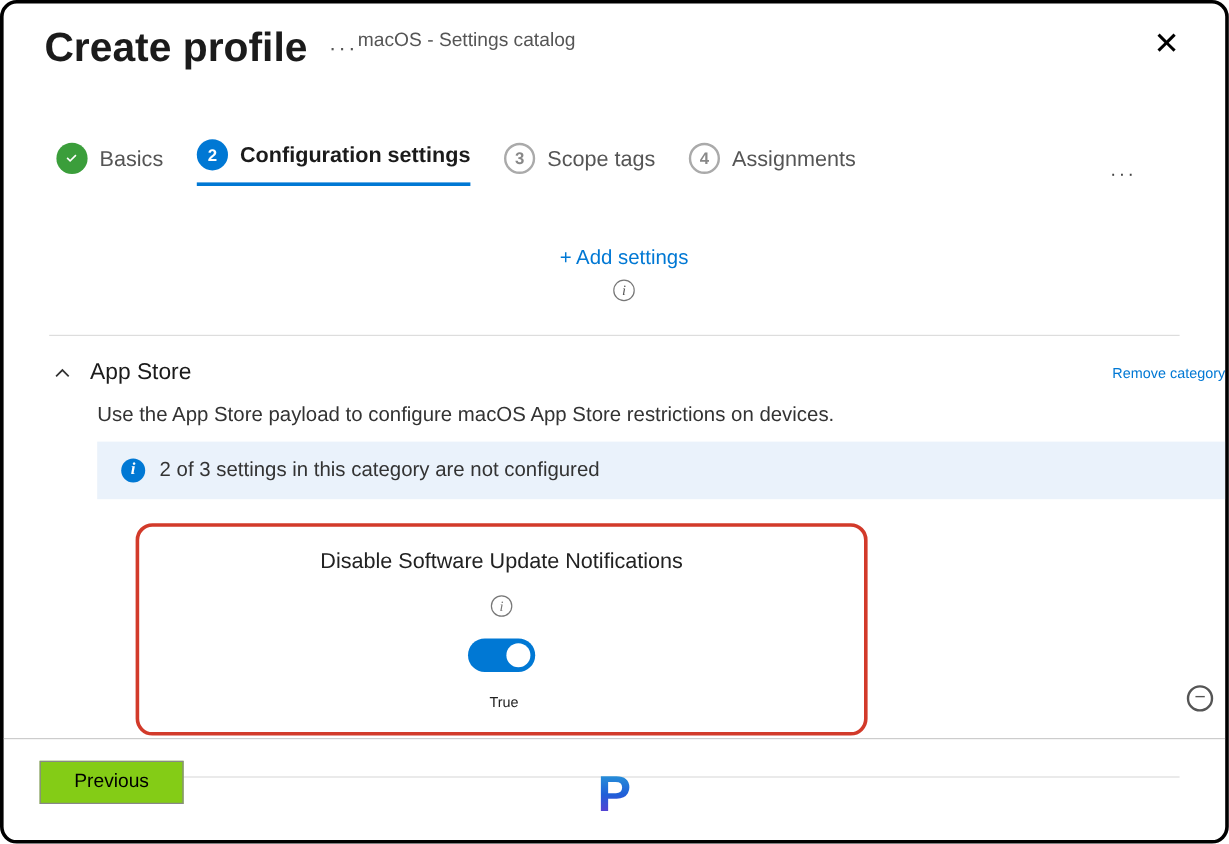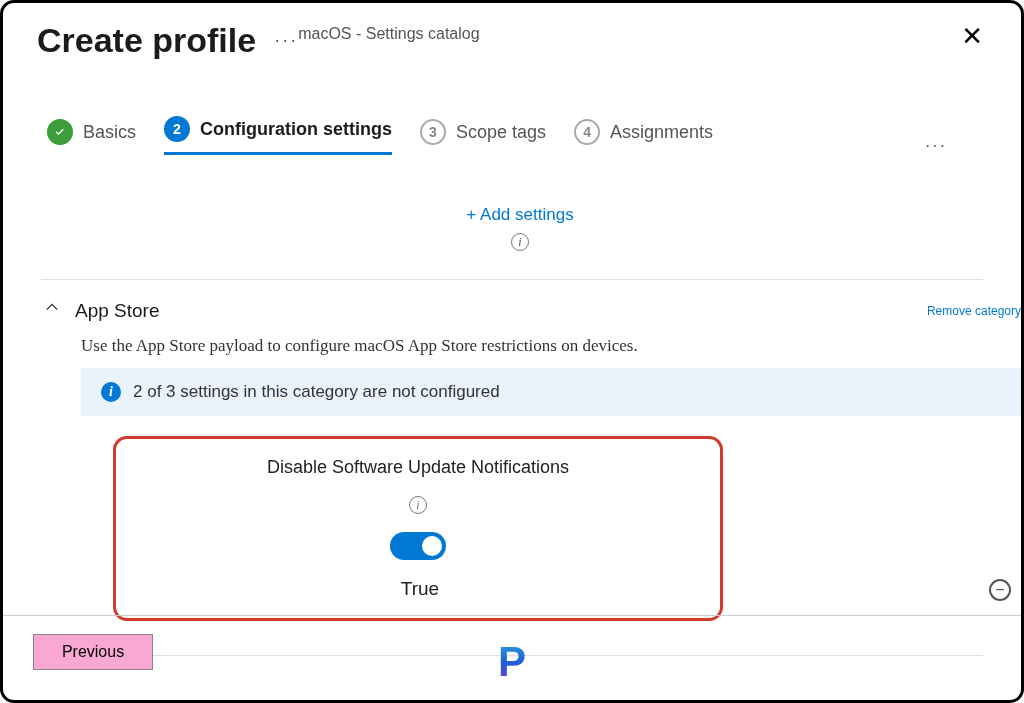--- a/index.html
+++ b/index.html
@@ -57,25 +57,25 @@
   
   .divider { height: 1px; background: #ddd; margin: 8px 38px 0 38px; }
   
   .category {
     padding: 20px 0 0 42px;
   }
   .category-header {
     display: flex; align-items: center; justify-content: space-between;
     padding-right: 0;
   }
-  .cat-left { display: flex; gap: 16px; }
+  .cat-left { display: flex; align-items: center; gap: 16px; }
   .chev { width: 14px; height: 14px; }
   .cat-title { font-size: 19px; color: #1b1b1b; }
   .remove-cat { color: #0078d4; font-size: 12px; padding-right: 0; }
-  .cat-desc { font-size: 17px; color: #333; margin: 14px 0 12px 36px; font-family: Liberation Serif, serif; }
+  .cat-desc { font-size: 17px; color: #333; margin: 14px 0 12px 36px; }
   
   .info-banner {
     background: #eaf2fb;
     padding: 14px 10px 14px 20px;
     margin-left: 36px;
     display: flex; align-items: center; gap: 12px;
     font-size: 17px; color: #333;
   }
   .info-banner .info-ic {
     width: 20px; height: 20px; border-radius: 50%;
@@ -101,21 +101,21 @@
     font-family: Georgia, serif; font-style: italic; font-size: 12px;
   }
   .toggle {
     width: 56px; height: 28px; border-radius: 14px;
     background: #0078d4; position: relative; cursor: pointer;
   }
   .toggle .knob {
     position: absolute; right: 4px; top: 4px;
     width: 20px; height: 20px; border-radius: 50%; background: #fff;
   }
-  .toggle-val { font-size: 19px; color: #222; margin-left: 4px; }
+  .toggle-val { font-size: 12px; color: #222; margin-left: 4px; }
   
   .remove-setting {
     position: absolute;
     right: 10px;
     margin-top: -42px;
   }
   .minus-circ {
     width: 22px; height: 22px; border-radius: 50%;
     border: 2px solid #555; display: flex; align-items: center; justify-content: center;
     color: #555; font-size: 16px; line-height: 1;
@@ -126,21 +126,21 @@
   .footer {
     position: absolute;
     bottom: 12px; left: 0; right: 0;
     border-top: 1px solid #ccc;
     padding: 18px 30px;
     display: flex; align-items: center; gap: 14px;
   }
   .btn {
     min-width: 120px; padding: 8px 22px;
     font-size: 16px; text-align: center; cursor: pointer;
-    border: 1px solid #888; background: #f9a8d4;
+    border: 1px solid #888; background: #84cc16;
   }
   .btn-primary { background: #0078d4; color: #fff; border: 1px solid #0078d4; font-weight: 600; }
   .logo {
     position: absolute; left: 50%; transform: translateX(-50%);
     bottom: 14px;
     font-size: 42px; font-weight: 800;
     background: linear-gradient(180deg, #2aa8d8 0%, #1f5fd8 50%, #7a2fcf 100%);
     -webkit-background-clip: text; background-clip: text; color: transparent;
     font-family: Arial Black, Arial, sans-serif;
   }

